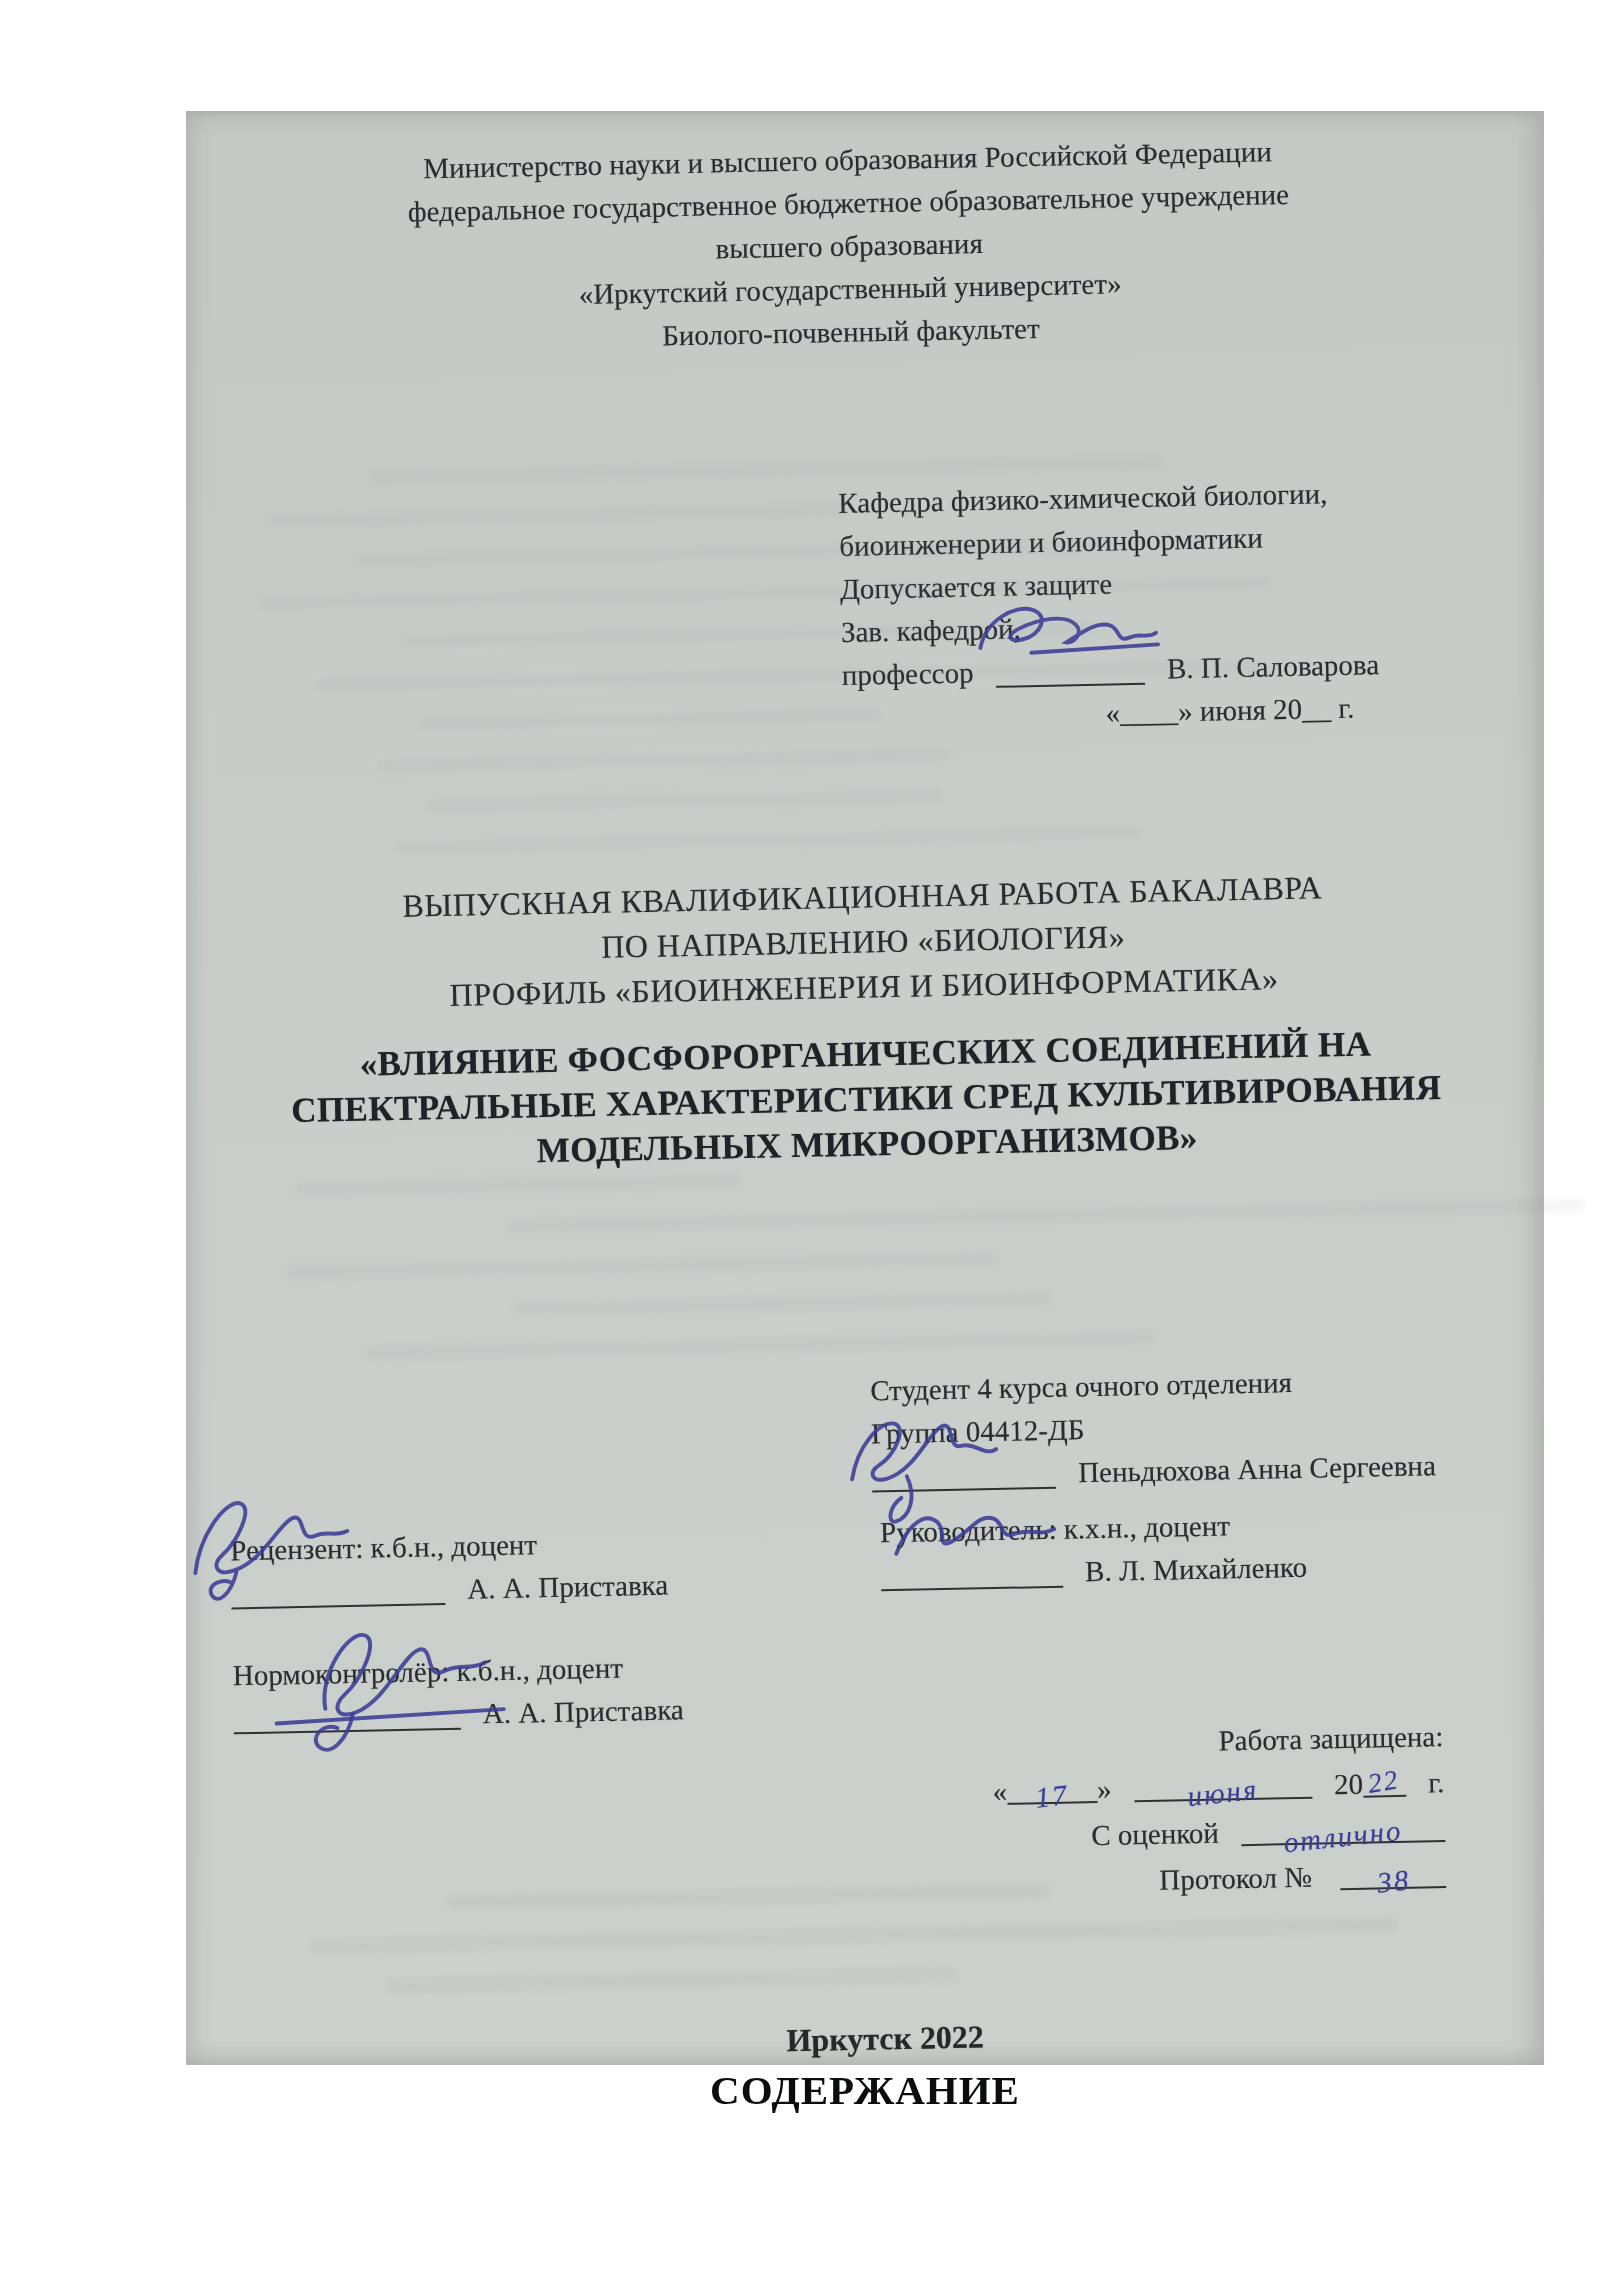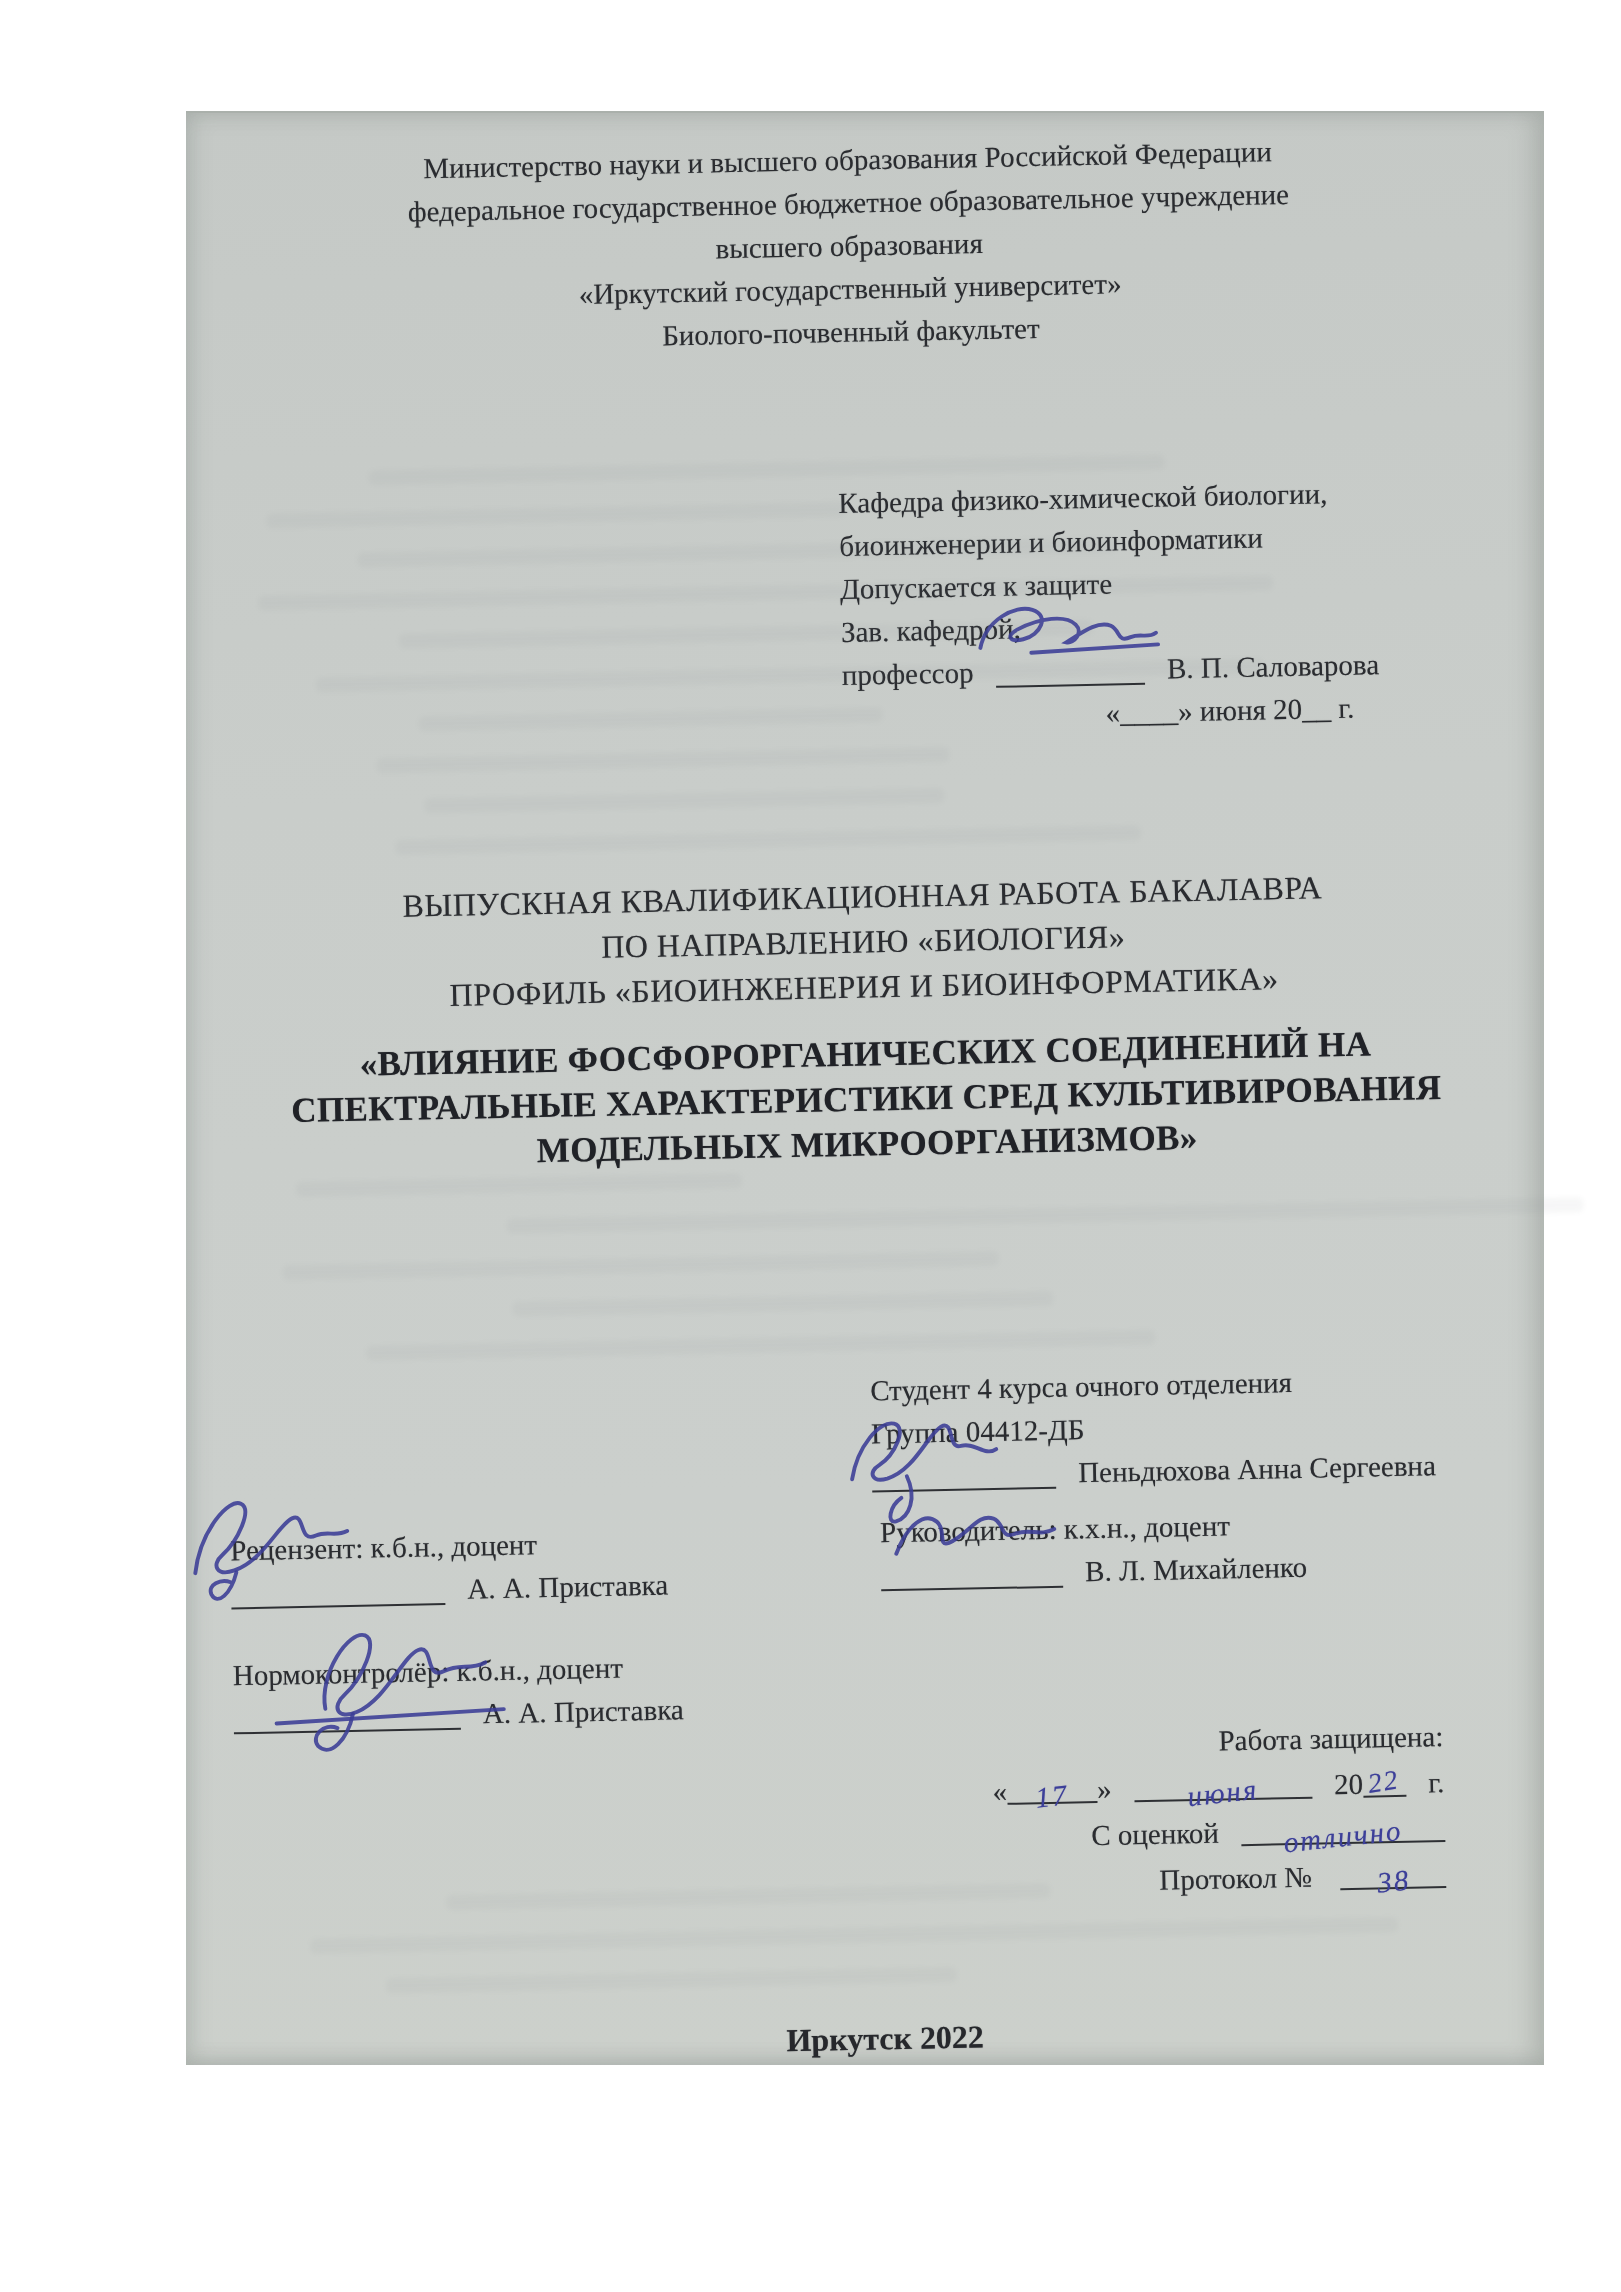--- a/index.html
+++ b/index.html
@@ -178,14 +178,15 @@
       <div class="artifact" style="left: 293px; top: 1171px; width: 446px; height: 14.7px;"></div>
       <div class="artifact" style="left: 503px; top: 1212px; width: 1077px; height: 14.7px;"></div>
       <div class="artifact" style="left: 278px; top: 1254px; width: 716px; height: 14.7px;"></div>
       <div class="artifact" style="left: 507px; top: 1295px; width: 541px; height: 14.7px;"></div>
       <div class="artifact" style="left: 360px; top: 1336px; width: 789px; height: 14.7px;"></div>
       <div class="artifact" style="left: 429px; top: 1887px; width: 604px; height: 14.7px;"></div>
       <div class="artifact" style="left: 292px; top: 1928px; width: 1088px; height: 14.7px;"></div>
       <div class="artifact" style="left: 367px; top: 1969px; width: 571px; height: 14.7px;"></div>
     </div>
 
+  <div class="toc">СОДЕРЖАНИЕ</div>
 </div>
 
 
 </body></html>

